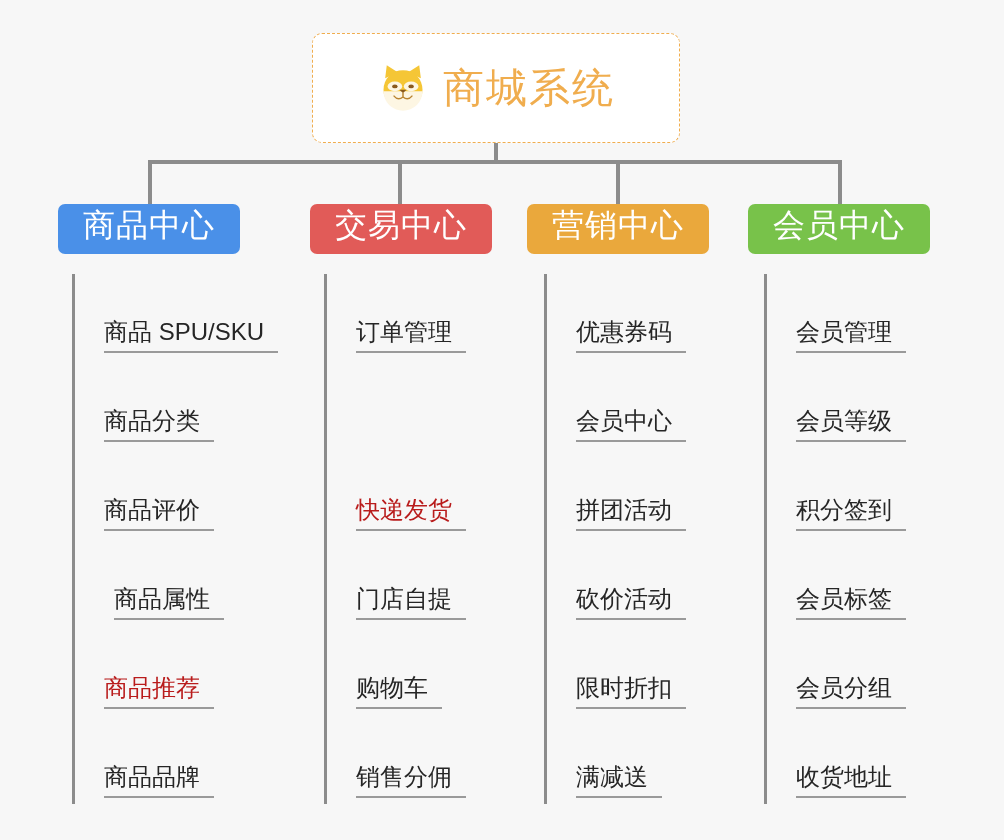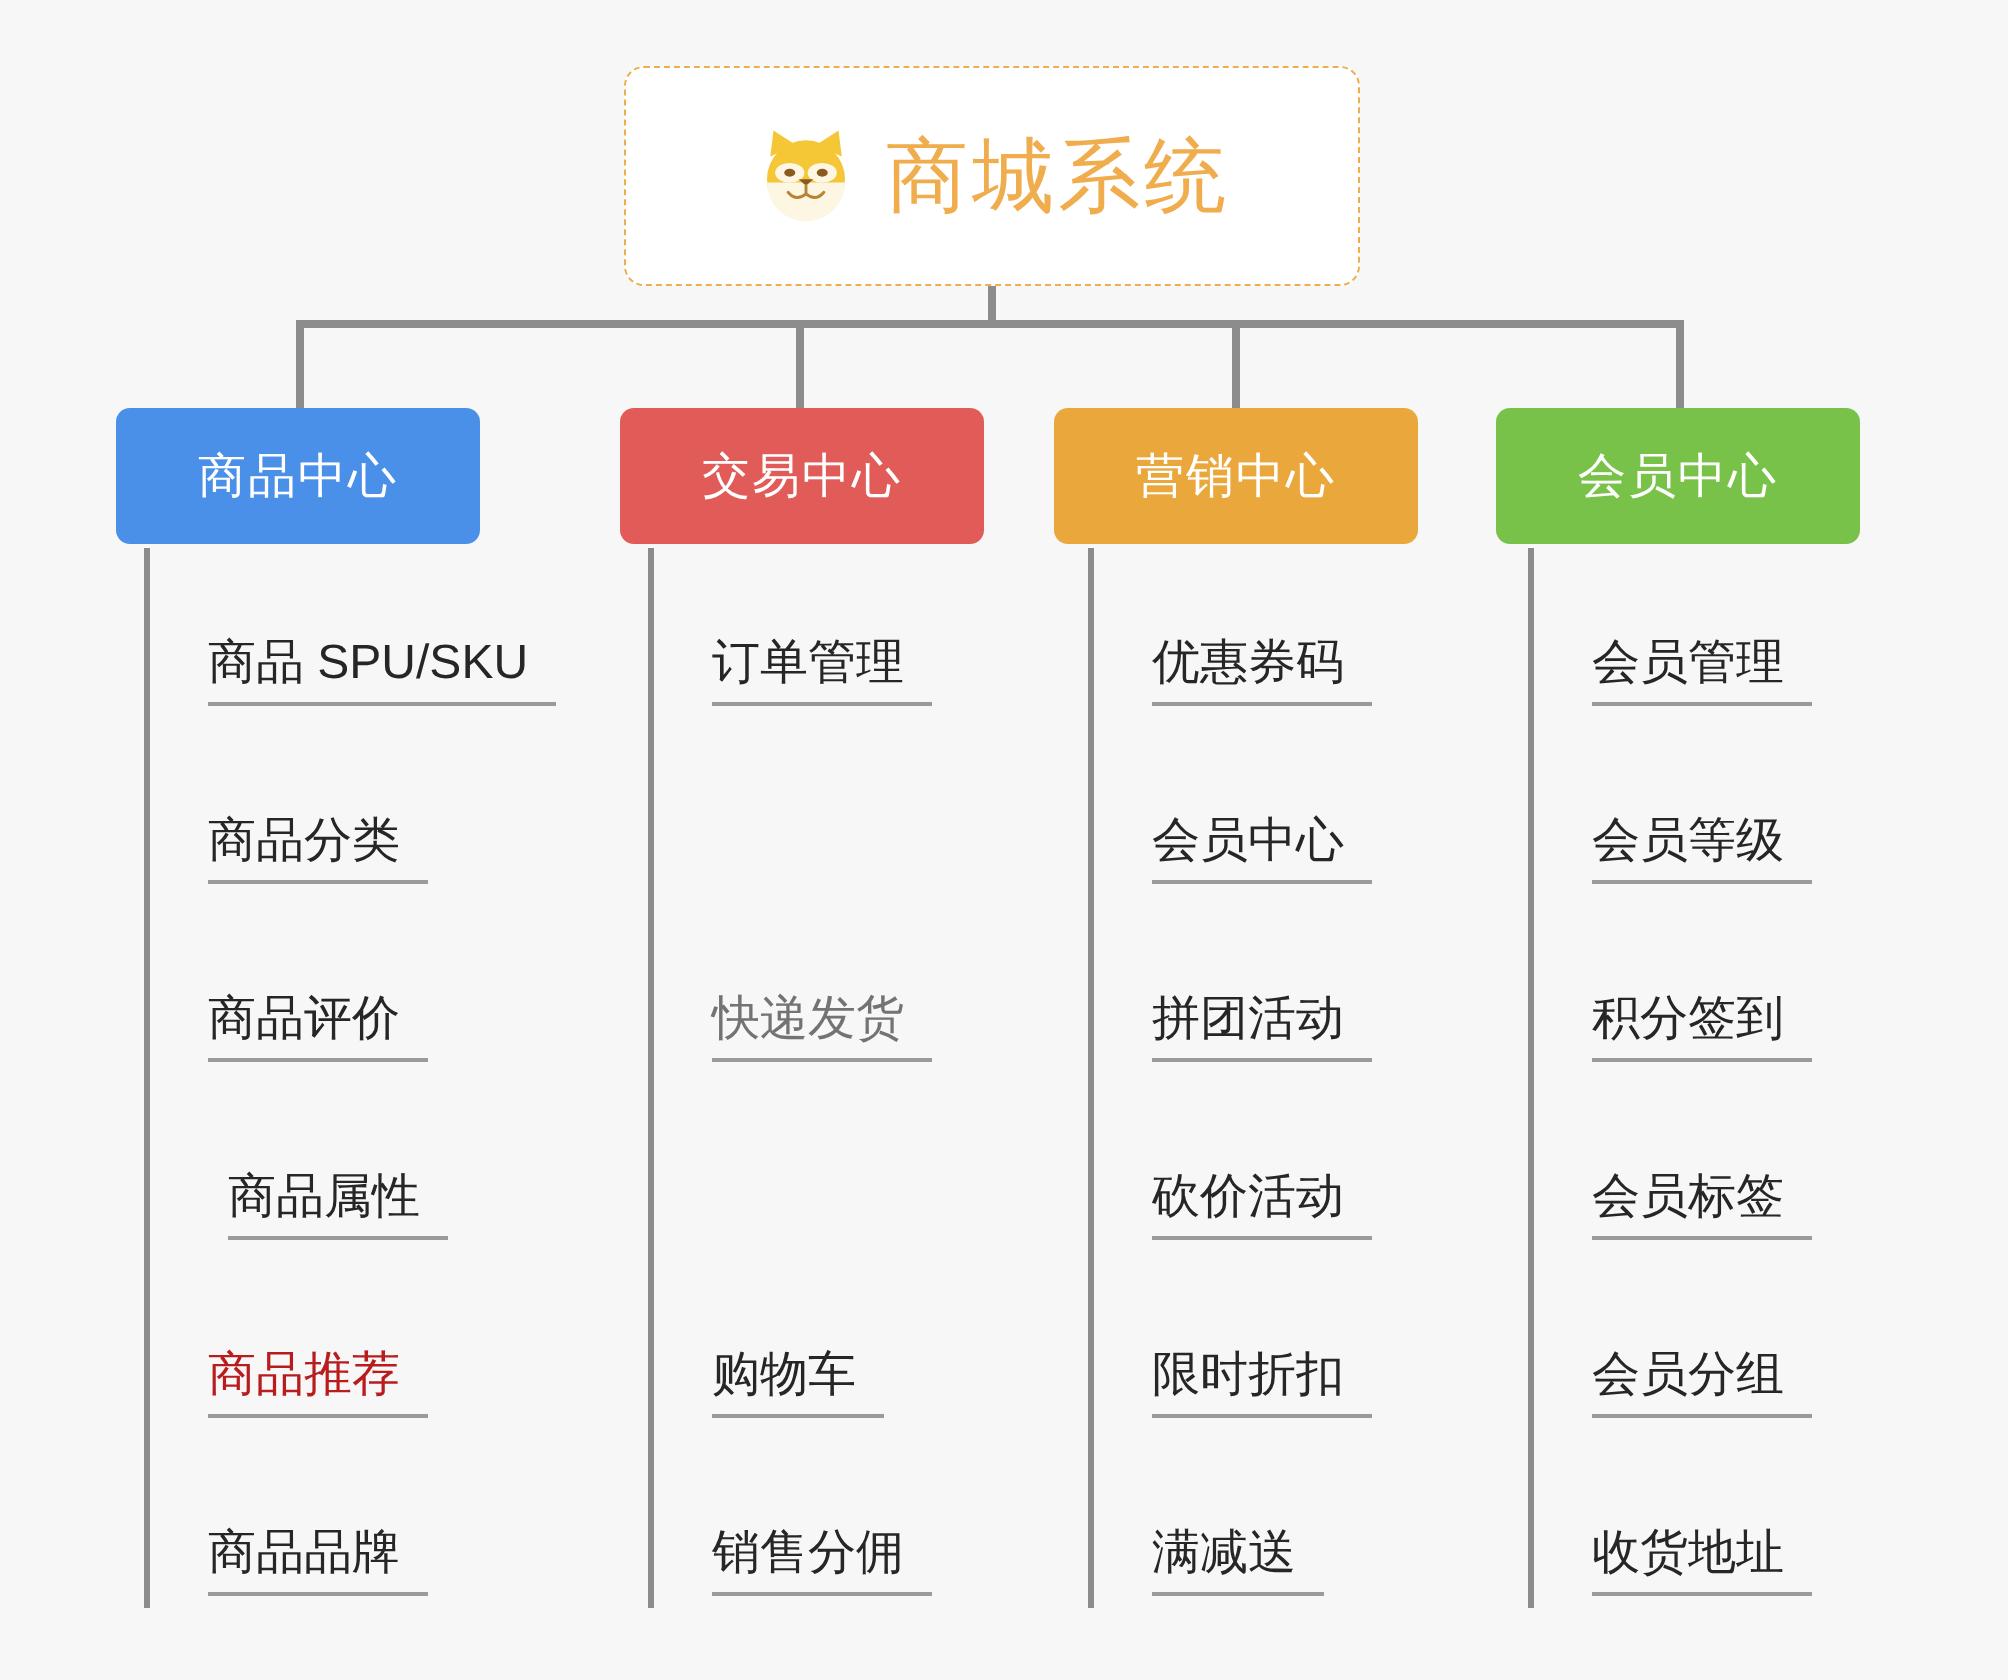--- a/index.html
+++ b/index.html
@@ -53,27 +53,26 @@
     position: absolute;
     background: #8c8c8c;
   }
   .conn-v { width: 4px; }
   .conn-h { height: 4px; }
 
   
   .cat-box {
     position: absolute;
     top: 204px;
-    height: 68px;
+    height: 50px;
     border-radius: 7px;
     display: flex;
-    align-items: center;
     justify-content: center;
     color: #ffffff;
-    font-size: 24px;
+    font-size: 32px;
     letter-spacing: 1px;
     white-space: nowrap;
   }
 
   
   .col-rail {
     position: absolute;
     width: 3px;
     background: #8c8c8c;
   }
@@ -167,21 +166,24 @@
       <span class="leaf-label" style="color: #b91c1c; border-bottom-color: rgb(154, 154, 154);">商品推荐</span>
     </div>
   <div class="leaf-item" style="left:72px; top:756px;">
       <span class="leaf-label" style="color: rgb(38, 38, 38); border-bottom-color: rgb(154, 154, 154);">商品品牌</span>
     </div>
 
   <div class="leaf-item" style="left:324px; top:311px;">
       <span class="leaf-label" style="color: rgb(38, 38, 38); border-bottom-color: rgb(154, 154, 154);">订单管理</span>
     </div>
   <div class="leaf-item" style="left:324px; top:489px;">
-      <span class="leaf-label" style="color: #737373; border-bottom-color: rgb(154, 154, 154); margin-top: 27px;">快递发货</span>
+      <span class="leaf-label" style="color: #b91c1c; border-bottom-color: rgb(154, 154, 154); margin-top: 27px;">快递发货</span>
+    </div>
+  <div class="leaf-item" style="left:324px; top:578px;">
+      <span class="leaf-label" style="color: rgb(38, 38, 38); border-bottom-color: rgb(154, 154, 154);">门店自提</span>
     </div>
   <div class="leaf-item" style="left:324px; top:667px;">
       <span class="leaf-label" style="color: rgb(38, 38, 38); border-bottom-color: rgb(154, 154, 154);">购物车</span>
     </div>
   <div class="leaf-item" style="left:324px; top:756px;">
       <span class="leaf-label" style="color: rgb(38, 38, 38); border-bottom-color: rgb(154, 154, 154); text-align: right;">销售分佣</span>
     </div>
 
   <div class="leaf-item" style="left:544px; top:311px;">
       <span class="leaf-label" style="color: rgb(38, 38, 38); border-bottom-color: rgb(154, 154, 154);">优惠券码</span>

